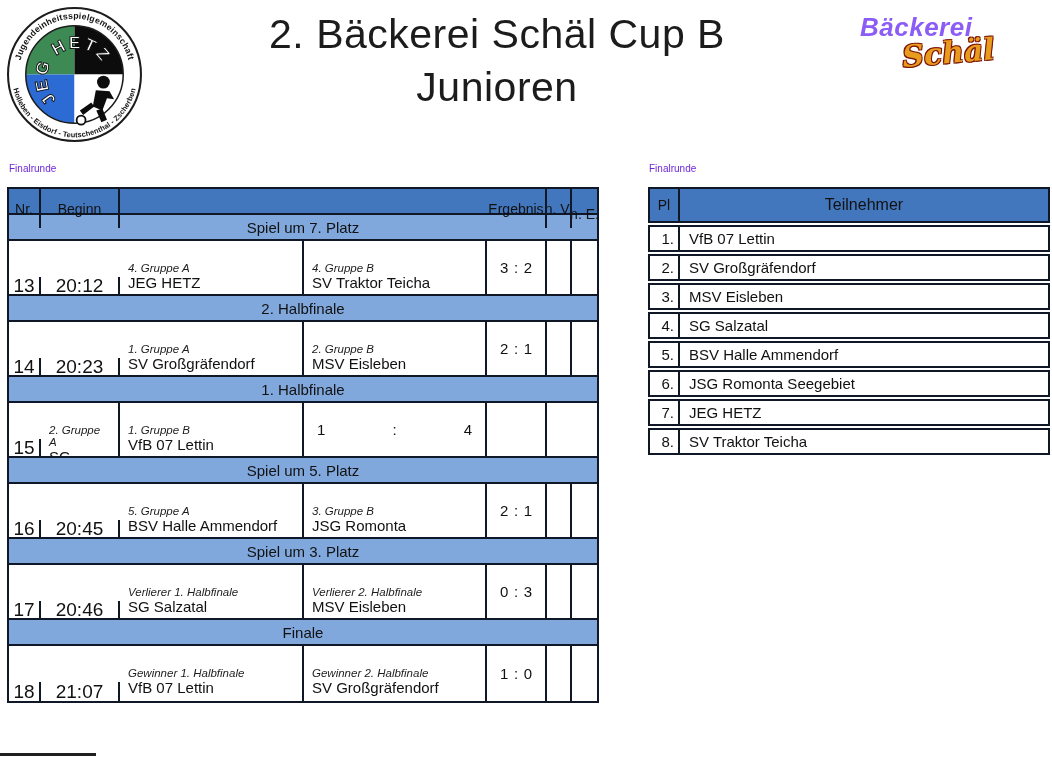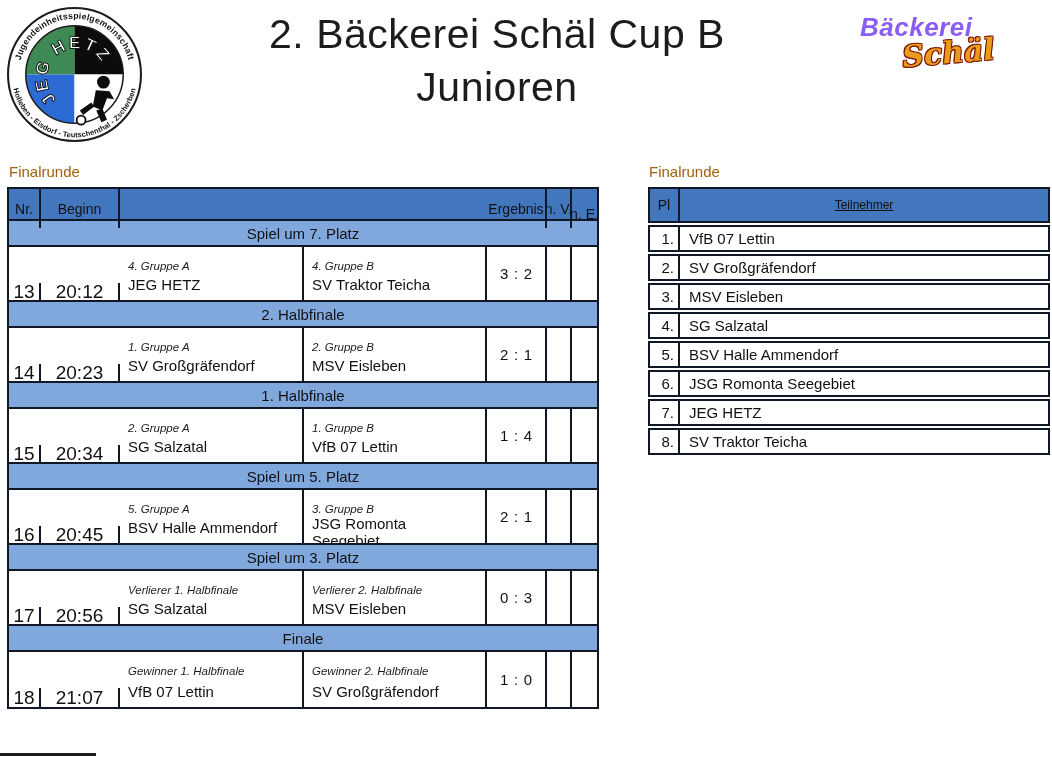--- a/index.html
+++ b/index.html
@@ -17,51 +17,51 @@
          font-weight:300;font-size:41px;line-height:53px;letter-spacing:.5px;color:#1c1c1c;}
   .club-logo{position:absolute;left:6px;top:6px;width:137px;height:137px;}
   .bakery{position:absolute;left:860px;top:12px;width:160px;font-style:italic;}
   .bakery .b1{color:#8b5cf6;font-weight:bold;font-size:26px;letter-spacing:.5px;
               font-family:"Liberation Sans",sans-serif;}
   .bakery .b2{display:block;margin:-9px 0 0 42px;color:#e89b1d;font-weight:bold;font-size:30px;
               font-family:"DejaVu Serif",serif;transform:rotate(-5deg);
               text-shadow:-1px -1px 0 #7c150a,1px -1px 0 #7c150a,-1px 1px 0 #7c150a,1px 1px 0 #7c150a;}
 
   
-  .rnd-label{position:absolute;font-size:15px;color:#a16207;}
+  .rnd-label{position:absolute;font-size:10px;color:#6d28d9;}
   .rnd-label.left{left:9px;top:163px;}
   .rnd-label.right{left:649px;top:163px;}
 
   
   .sched{position:absolute;left:7px;top:187px;width:592px;border:2px solid var(--bd);}
   .srow{display:grid;grid-template-columns:32px 79px 184px 183px 60px 25px 25px;border-bottom:2px solid var(--bd);}
   .srow:last-child{border-bottom:none;}
   .srow .c{border-right:2px solid var(--bd);overflow:hidden;}
   .srow .c:last-child{border-right:none;margin-top:10px;}
-  .shead{background:var(--hdr-blue);height:32px;}
+  .shead{background:var(--hdr-blue);height:26px;}
   .shead .c{display:flex;align-items:center;justify-content:center;font-size:14px;white-space:nowrap;}
   .shead .span2{grid-column:3/5;margin-top:39px;}
   .band{background:var(--band-blue);height:26px;border-bottom:2px solid var(--bd);
         display:flex;align-items:center;justify-content:center;font-size:15px;}
   .mrow{height:55px;background:#ffffff;}
   .mrow .cc{display:flex;align-items:center;justify-content:center;font-size:19px;margin-top:36px;}
-  .mrow .spiel{display:flex;flex-direction:column;justify-content:space-between;padding:13px 8px 7px 8px;}
+  .mrow .spiel{display:flex;flex-direction:column;justify-content:space-between;padding:21px 8px 7px 8px;}
   .glabel{font-style:italic;font-size:11.5px;color:#1d1d1d;}
   .team{font-size:15px;}
   .score{display:flex;align-items:center;justify-content:space-between;padding:0 13px;font-size:15px;}
 
   
   .stand{position:absolute;left:648px;top:187px;width:402px;display:flex;flex-direction:column;gap:2px;}
   .trow{display:grid;grid-template-columns:30px 1fr;border:2px solid var(--bd);height:27px;background:#fff;}
   .trow.head{background:var(--hdr-blue);height:36px;}
   .trow .pl{border-right:2px solid var(--bd);display:flex;align-items:center;justify-content:flex-end;
             padding-right:4px;font-size:15px;}
   .trow.head .pl{justify-content:center;padding-right:0;font-size:14px;}
   .trow .tn{display:flex;align-items:center;padding-left:9px;font-size:15px;}
-  .trow.head .tn{justify-content:center;padding-left:0;font-size:12px;text-decoration:underline;}
+  .trow.head .tn{justify-content:center;padding-left:0;font-size:16px;}
 
   .page-edge{position:absolute;left:0;bottom:1px;width:96px;height:3px;background:#1f1f1f;}
 </style>
 </head>
 <body>
 
 <div class="canvas">
 
   <svg class="club-logo" viewBox="0 0 135 135">
     <circle cx="67.5" cy="67.5" r="65.5" fill="#ffffff" stroke="#1c1c1c" stroke-width="2"></circle>
@@ -155,21 +155,20 @@
         <span>:</span>
         <span>1</span>
       </div>
       <div class="c"></div>
       <div class="c"></div>
     </div>
 
     <div class="band">1. Halbfinale</div>
     <div class="srow mrow">
       <div class="c cc">15</div>
-      <div class="c cc">20:34</div>
       <div class="c spiel">
         <div class="glabel">2. Gruppe A</div>
         <div class="team">SG Salzatal</div>
       </div>
       <div class="c spiel">
         <div class="glabel">1. Gruppe B</div>
         <div class="team">VfB 07 Lettin</div>
       </div>
       <div class="c score">
         <span>1</span>
@@ -197,21 +196,21 @@
         <span>:</span>
         <span>1</span>
       </div>
       <div class="c"></div>
       <div class="c"></div>
     </div>
 
     <div class="band">Spiel um 3. Platz</div>
     <div class="srow mrow">
       <div class="c cc">17</div>
-      <div class="c cc">20:56</div>
+      <div class="c cc">20:46</div>
       <div class="c spiel">
         <div class="glabel">Verlierer 1. Halbfinale</div>
         <div class="team">SG Salzatal</div>
       </div>
       <div class="c spiel">
         <div class="glabel">Verlierer 2. Halbfinale</div>
         <div class="team">MSV Eisleben</div>
       </div>
       <div class="c score">
         <span>0</span>

